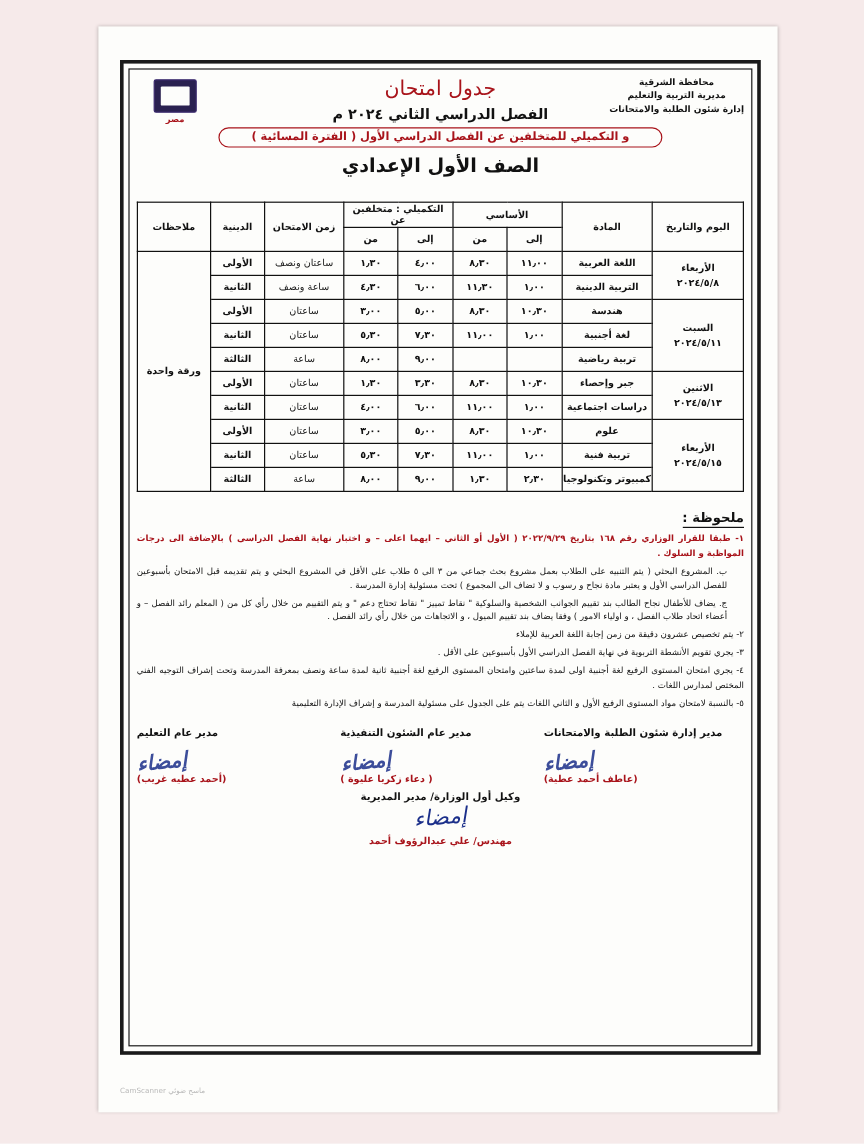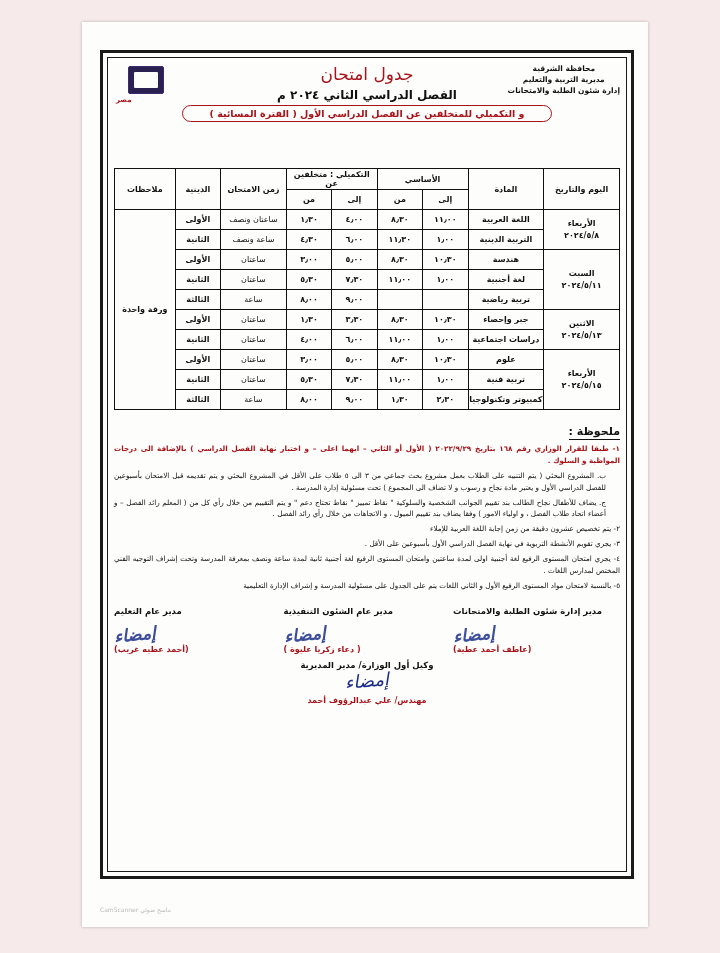--- a/index.html
+++ b/index.html
@@ -42,21 +42,21 @@
   }
   .hdr-right{
     position:absolute; right:0; top:2px;
     text-align:center;
     font-size:7.5px; line-height:1.45;
     color:#111;
     font-weight:bold;
   }
   .hdr-left{
     position:absolute; left:2px; top:4px;
-    width:60px; text-align:left;
+    width:60px; text-align:center;
   }
   .logo-box{
     width:34px;height:26px;margin:0 auto;
     border:1px solid #3b2a6d;
     border-radius:2px;
     background:#2a2150;
     position:relative;
   }
   .logo-box:after{
     content:"";
@@ -200,20 +200,21 @@
 
       <div class="hdr-left">
         <div class="logo-box"></div>
         <div class="logo-sub">مصر</div>
       </div>
 
       <div class="hdr-center">
         <div class="t1">جدول امتحان</div>
         <div class="t2">الفصل الدراسي الثاني ٢٠٢٤ م</div>
         <div class="t3">و التكميلي للمتخلفين عن الفصل الدراسي الأول ( الفترة المسائية )</div>
+        <div class="t4">الصف الأول الإعدادي</div>
       </div>
     </div>
 
     <table class="sched">
       <colgroup>
         <col style="width:15%">
         <col style="width:15%">
         <col style="width:9%">
         <col style="width:9%">
         <col style="width:9%">

